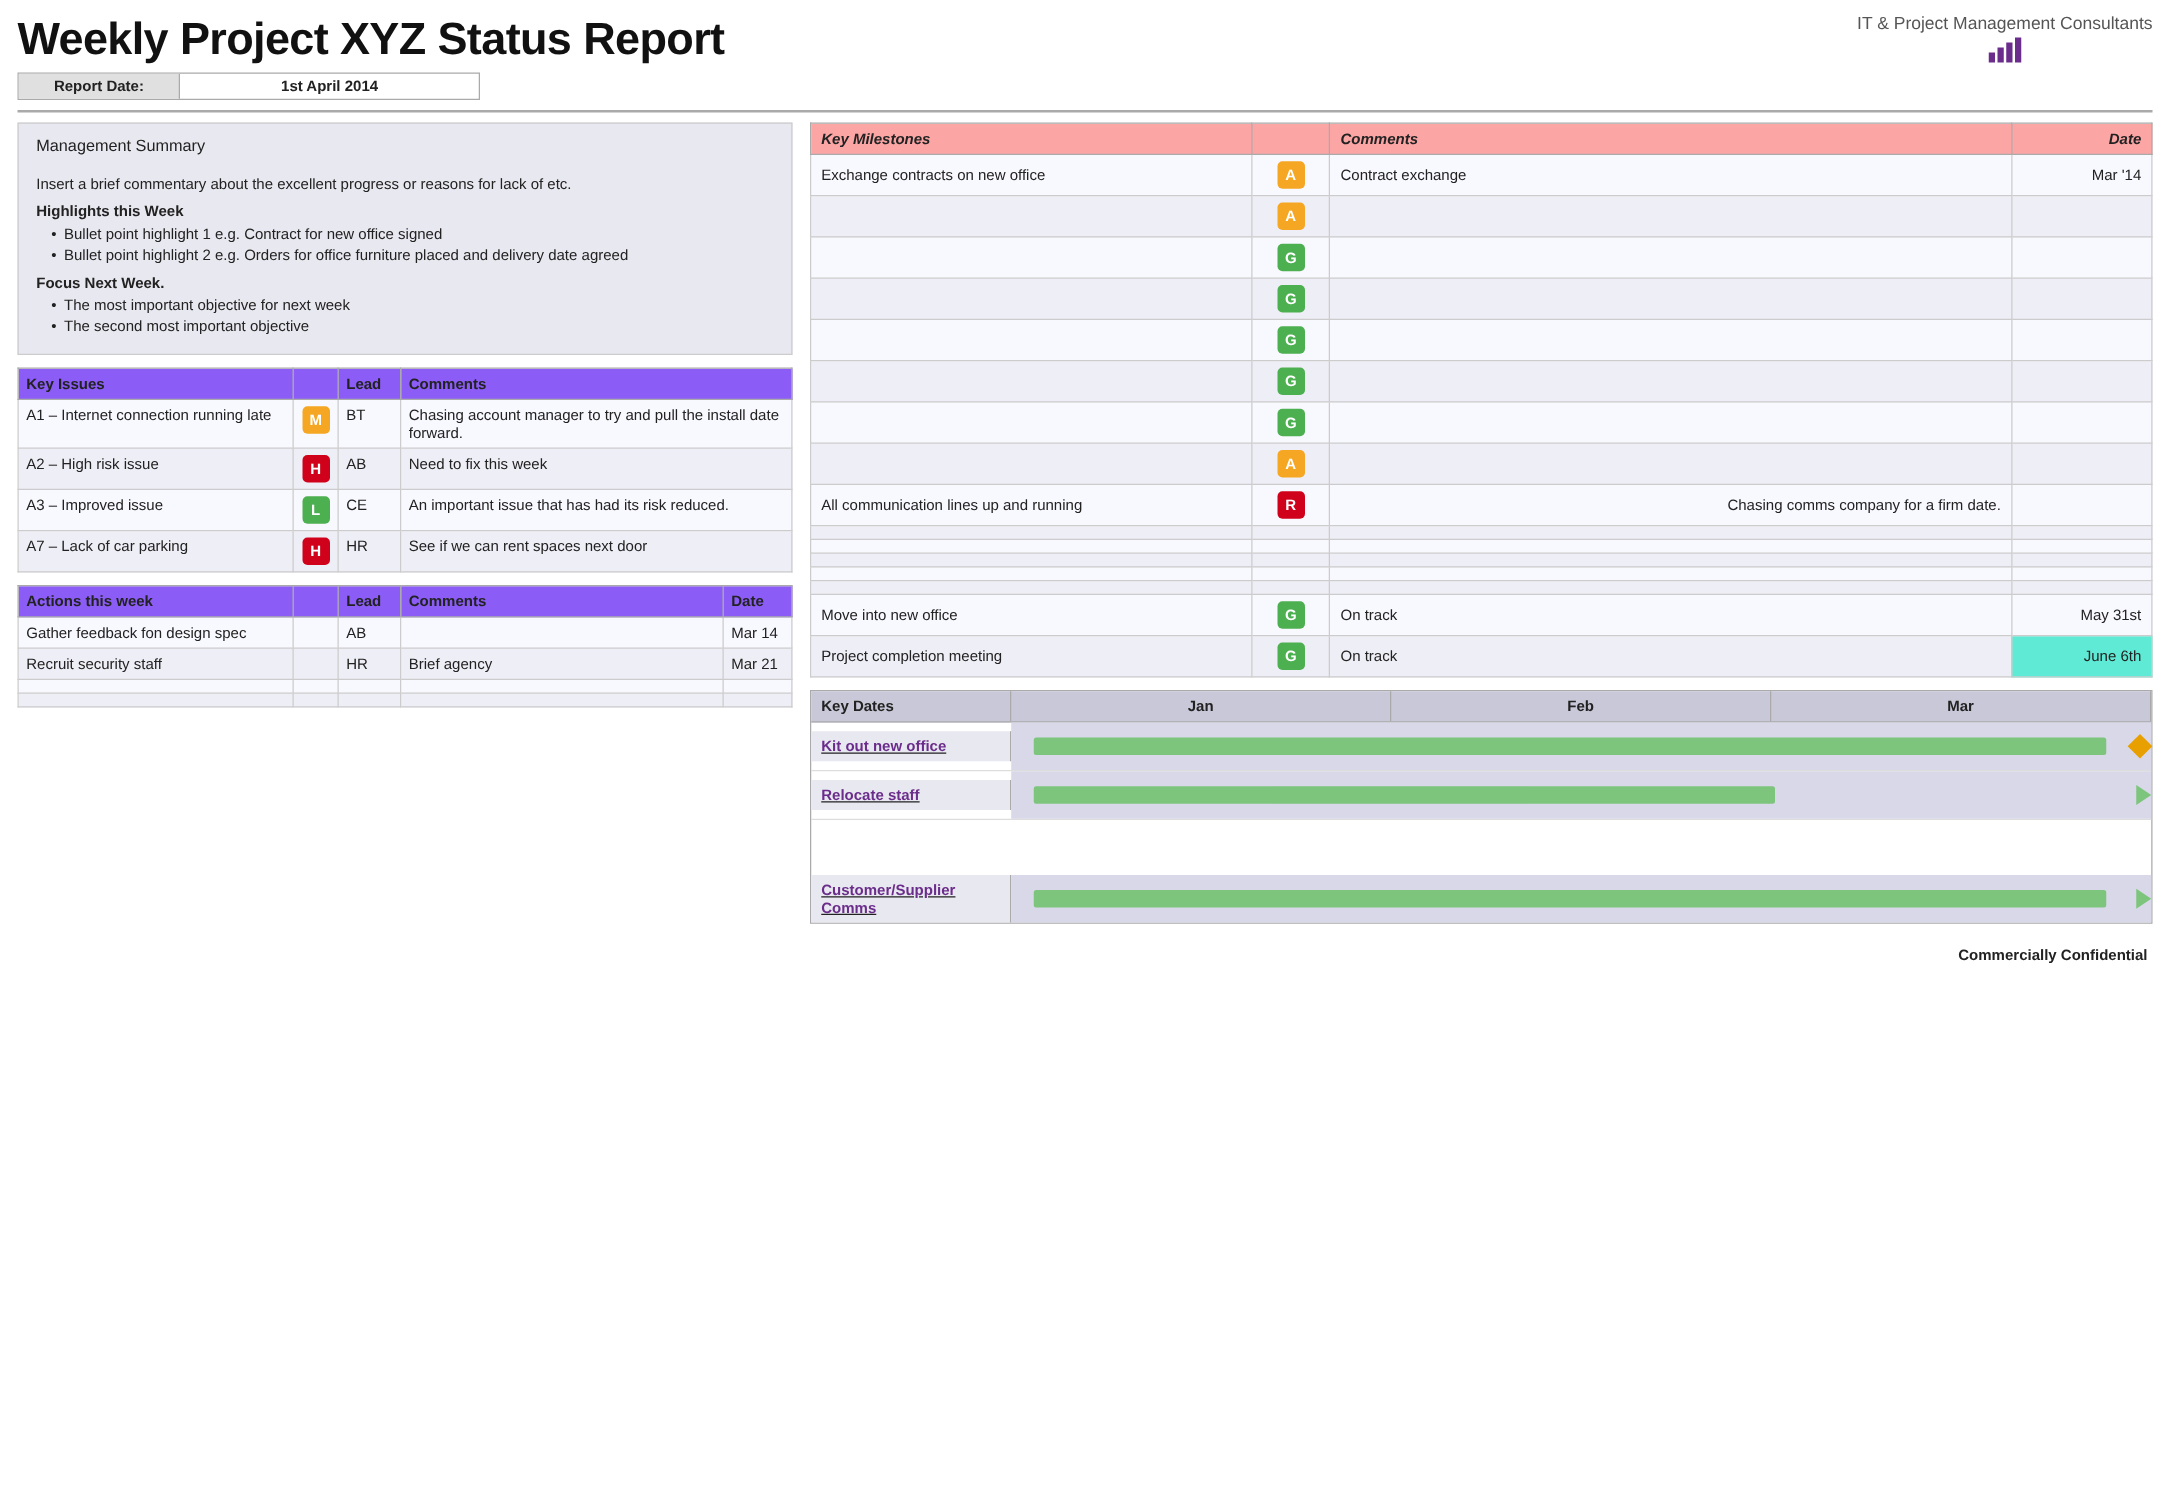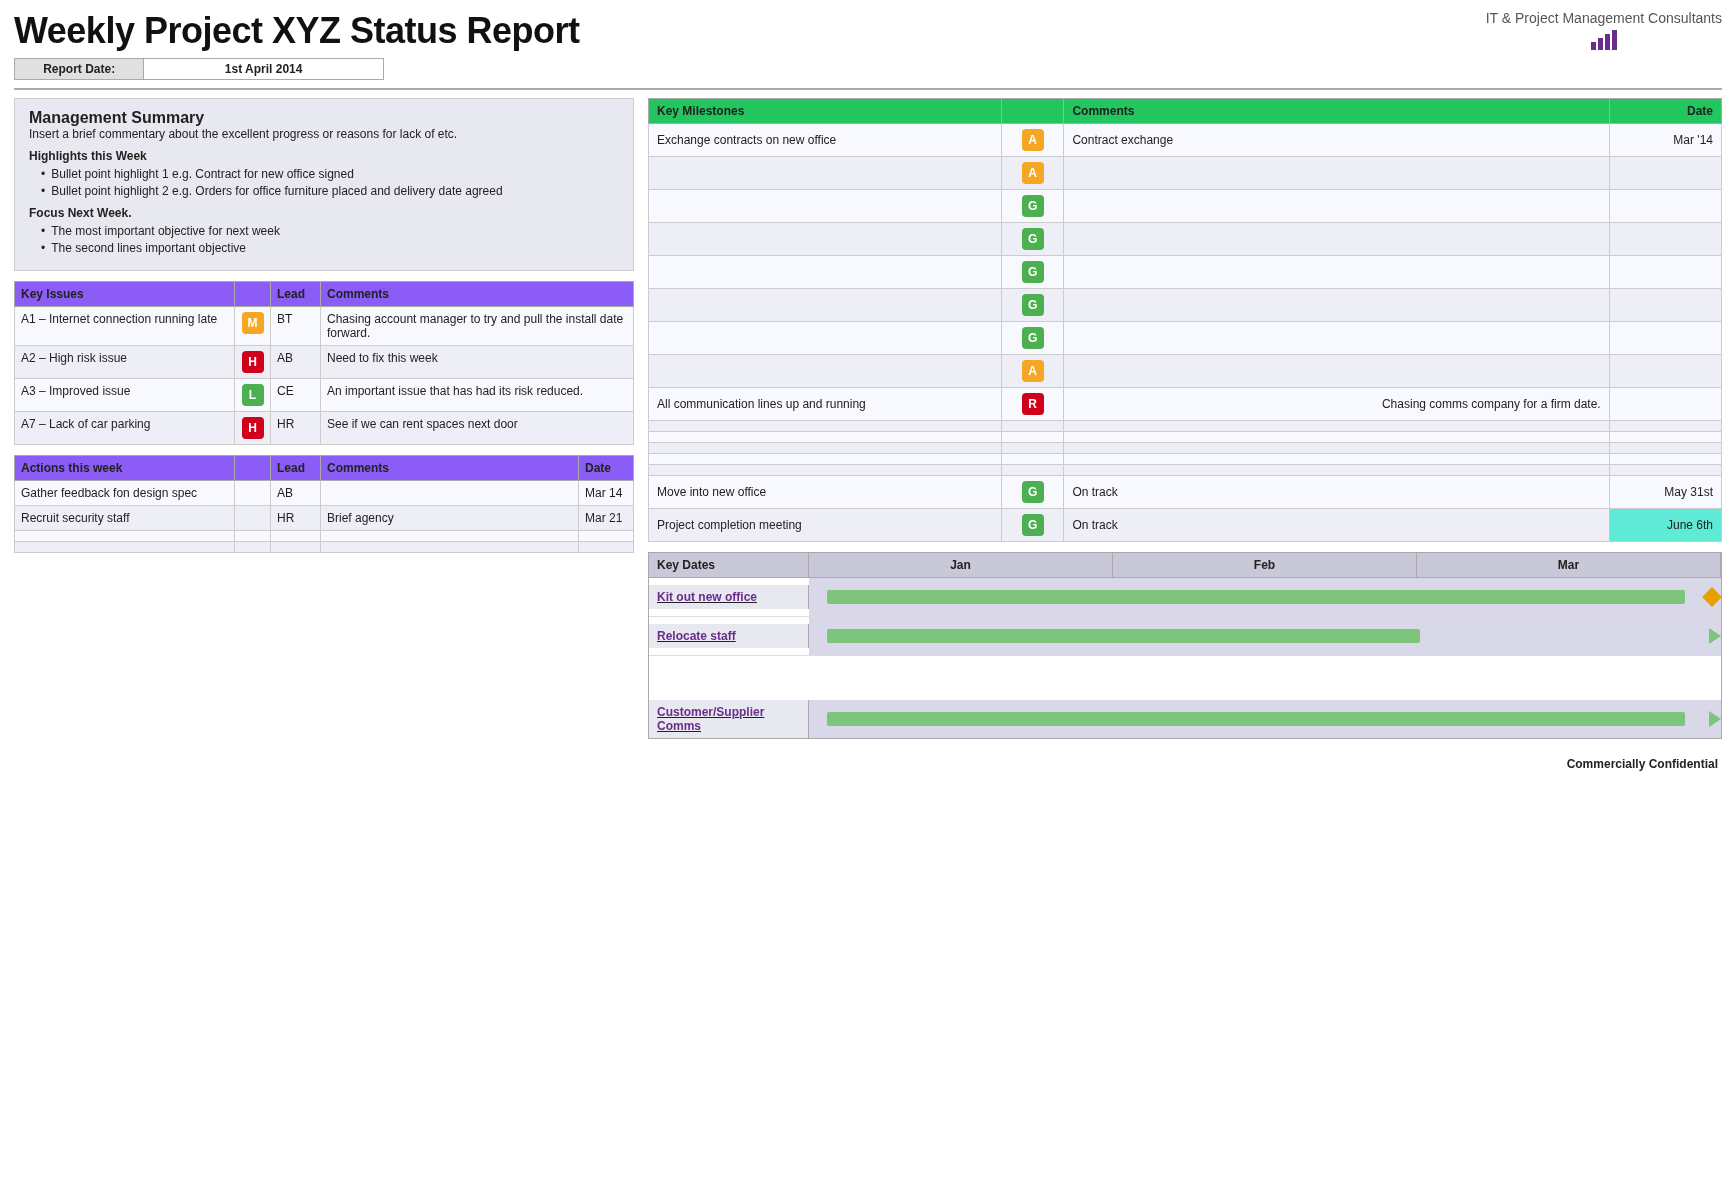--- a/index.html
+++ b/index.html
@@ -102,23 +102,23 @@
       flex-direction: column;
       gap: 10px;
     }
     
     .summary-box {
       background: #e8e8f0;
       padding: 10px 14px 12px 14px;
       border: 1px solid #ccc;
     }
     .summary-box h2 {
-      font-size: 16px;
-      font-weight: bold;
-      margin-bottom: 0;
+      font-size: 13px;
+      font-weight: normal;
+      margin-bottom: 16px;
     }
     .summary-box p {
       font-size: 12px;
       margin-bottom: 8px;
     }
     .summary-box h3 {
       font-size: 12px;
       font-weight: bold;
       margin-top: 8px;
       margin-bottom: 4px;
@@ -178,26 +178,27 @@
     .badge-L { background: #4caf50; }
     .badge-A { background: #f5a623; }
     .badge-G { background: #4caf50; }
     .badge-R { background: #d0021b; }
     
     .milestones-table {
       width: 100%;
       border-collapse: collapse;
     }
     .milestones-table th {
-      background: #22c55e;
+      background: #fca5a5;
       font-weight: bold;
       font-size: 12px;
       padding: 5px 8px;
       border: 1px solid #aaa;
       text-align: left;
+      font-style: italic;
     }
     .milestones-table td {
       font-size: 12px;
       padding: 5px 8px;
       border: 1px solid #ccc;
       vertical-align: middle;
     }
     .milestones-table tr:nth-child(even) td {
       background: #eeeef6;
     }
@@ -346,21 +347,21 @@
       <h2>Management Summary</h2>
       <p>Insert a brief commentary about the excellent  progress or reasons for lack of etc.</p>
       <h3>Highlights this Week</h3>
       <ul>
         <li>Bullet point highlight 1 e.g. Contract for new office signed</li>
         <li>Bullet point highlight 2 e.g. Orders for office furniture placed and delivery date agreed</li>
       </ul>
       <h3>Focus Next Week.</h3>
       <ul>
         <li>The most important objective for next week</li>
-        <li>The second lines important objective</li>
+        <li>The second most important objective</li>
       </ul>
     </div>
 
     <div>
       <table class="section-table">
         <thead>
           <tr>
             <th style="width:220px;">Key Issues</th>
             <th style="width:36px;"></th>
             <th style="width:50px;">Lead</th>

